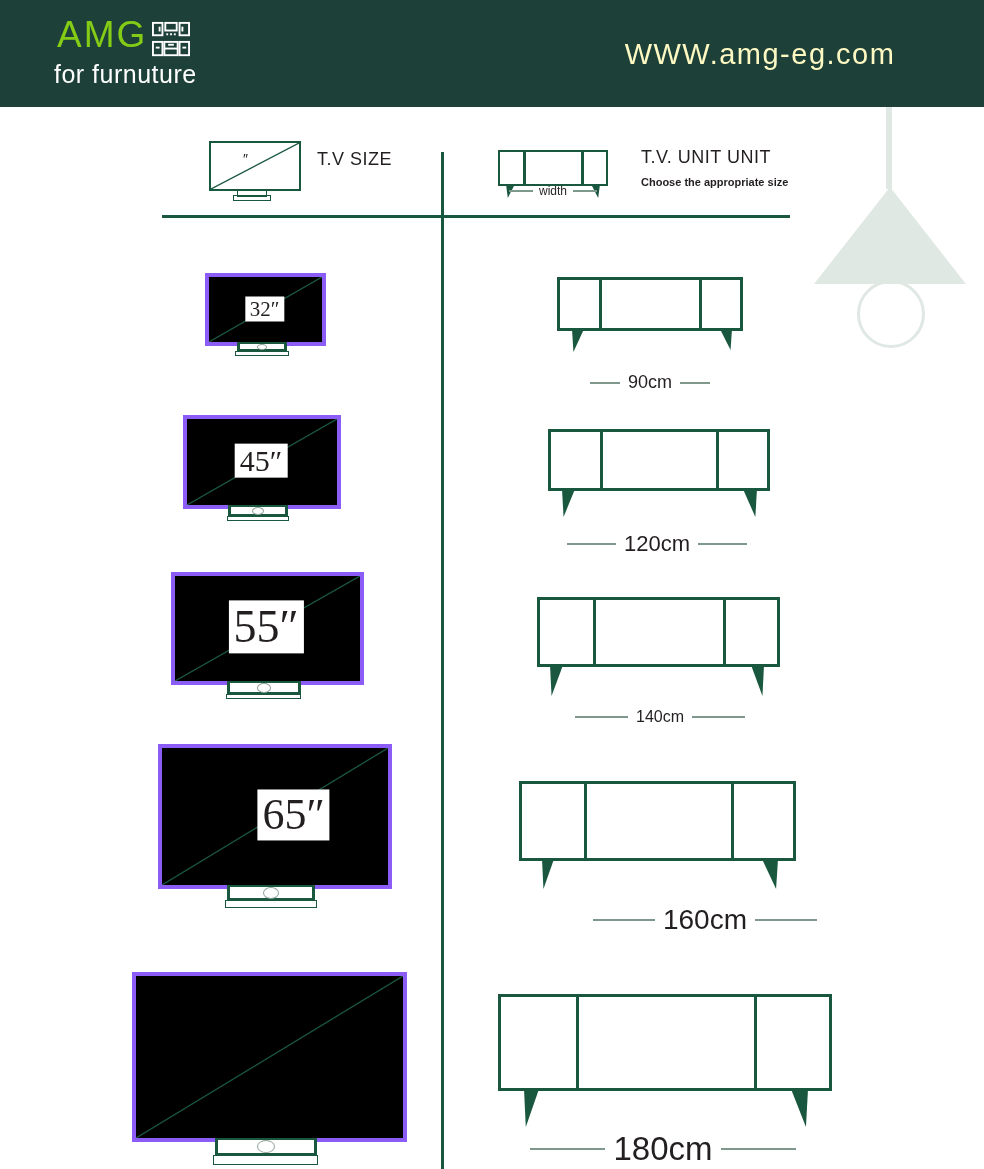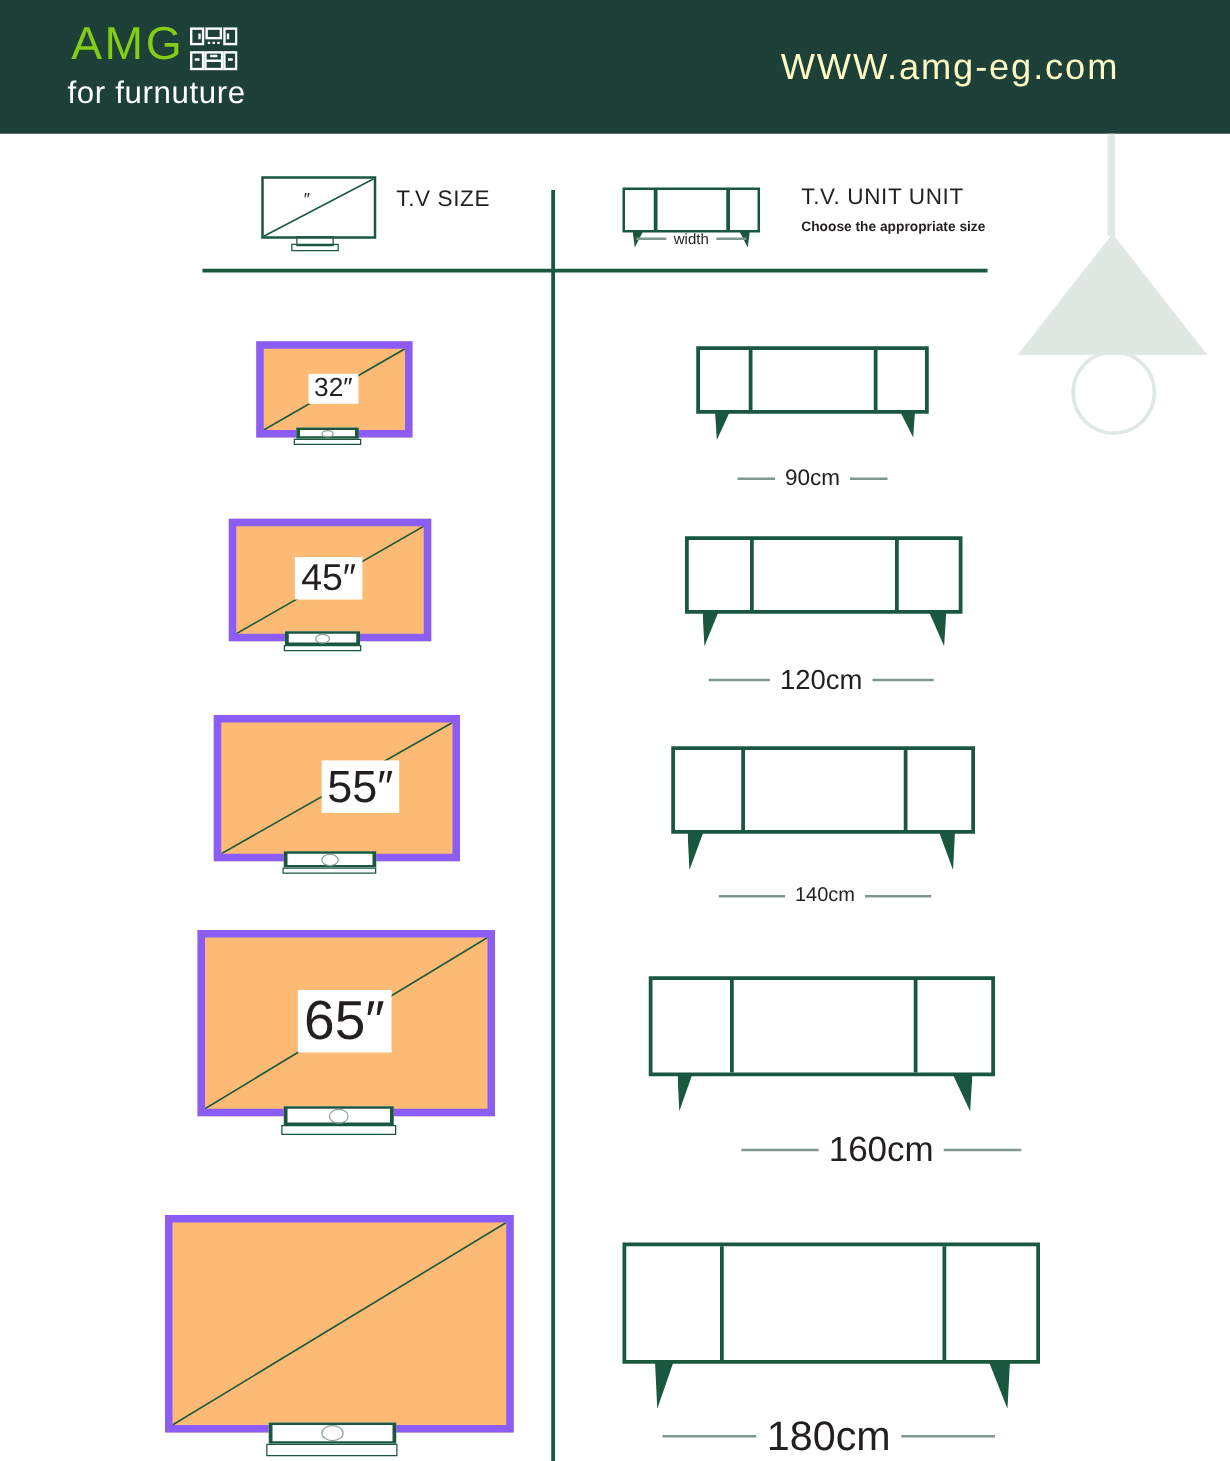--- a/index.html
+++ b/index.html
@@ -37,40 +37,40 @@
   .legend-leg{position:absolute;width:9px;height:14px;background:#1A573F;}
   .legend-leg.l{left:506px;top:184px;clip-path:polygon(0 0,100% 0,20% 100%);}
   .legend-leg.r{left:591px;top:184px;clip-path:polygon(0 0,100% 0,80% 100%);}
   .legend-measure{position:absolute;left:463px;top:184px;width:180px;display:flex;align-items:center;justify-content:center;gap:6px;}
   .legend-measure .dash{width:24px;height:1.5px;background:#7E998C;}
   .legend-measure .mtext{font-size:12px;color:#231F20;}
   .unit-section-title{position:absolute;left:641px;top:147px;font-size:18px;color:#231F20;letter-spacing:0.5px;}
   .unit-section-sub{position:absolute;left:641px;top:176px;font-size:11px;font-weight:700;color:#231F20;}
 
   
-  .screen{position:absolute;border:6px solid #8b5cf6;background:#fdba74;}
+  .screen{position:absolute;border:4px solid #8b5cf6;background:#000000;font-family:Liberation Serif, serif;}
   .screen svg{position:absolute;left:0;top:0;width:100%;height:100%;}
   .screen svg line{stroke:#1A573F;stroke-width:1.3;vector-effect:non-scaling-stroke;}
   .tvlabel{position:absolute;left:50%;top:50%;transform:translate(-52%,-54%);
     background:#fff;padding:0 5px;color:#231F20;white-space:nowrap;}
   .stand{position:absolute;display:flex;flex-direction:column;align-items:center;}
   .neck{border:2px solid #1A573F;border-left-width:3px;border-right-width:3px;display:flex;align-items:center;justify-content:center;background:#fff;}
   .cam{border:1.5px solid #8FA39A;border-radius:50%;}
   .foot{border:1.5px solid #1A573F;background:#fff;}
 
   .tv1 .screen{left:205px;top:273px;width:113px;height:65px;} .tv1 .tvlabel{font-size:21px;}
   .tv1 .stand{left:205px;top:342px;width:113px;} .tv1 .neck{width:44px;height:5px;} .tv1 .cam{width:8px;height:4px;} .tv1 .foot{width:52px;height:3px;}
 
   .tv2 .screen{left:183px;top:415px;width:150px;height:86px;} .tv2 .tvlabel{font-size:30px;}
   .tv2 .stand{left:183px;top:505px;width:150px;} .tv2 .neck{width:54px;height:7px;} .tv2 .cam{width:10px;height:6px;} .tv2 .foot{width:60px;height:3px;}
 
-  .tv3 .screen{left:171px;top:572px;width:185px;height:105px;} .tv3 .tvlabel{font-size:36px;margin-left:20px;}
+  .tv3 .screen{left:171px;top:572px;width:185px;height:105px;} .tv3 .tvlabel{font-size:46px;}
   .tv3 .stand{left:171px;top:681px;width:185px;} .tv3 .neck{width:68px;height:9px;} .tv3 .cam{width:12px;height:8px;} .tv3 .foot{width:73px;height:3px;}
 
-  .tv4 .screen{left:158px;top:744px;width:226px;height:137px;} .tv4 .tvlabel{font-size:44px;}
+  .tv4 .screen{left:158px;top:744px;width:226px;height:137px;} .tv4 .tvlabel{font-size:44px;margin-left:20px;}
   .tv4 .stand{left:158px;top:885px;width:226px;} .tv4 .neck{width:82px;height:11px;} .tv4 .cam{width:14px;height:10px;} .tv4 .foot{width:90px;height:6px;}
 
   .tv5 .screen{left:132px;top:972px;width:267px;height:162px;} .tv5 .tvlabel{font-size:52px;}
   .tv5 .stand{left:132px;top:1138px;width:267px;} .tv5 .neck{width:96px;height:13px;} .tv5 .cam{width:16px;height:11px;} .tv5 .foot{width:103px;height:8px;}
 
   
   .cab{position:absolute;border:3px solid #1A573F;background:#fff;}
   .cab .vdiv{position:absolute;top:0;bottom:0;width:3px;background:#1A573F;}
   .leg{position:absolute;background:#1A573F;}
   .leg.l{clip-path:polygon(0 0,100% 0,12% 100%);}

